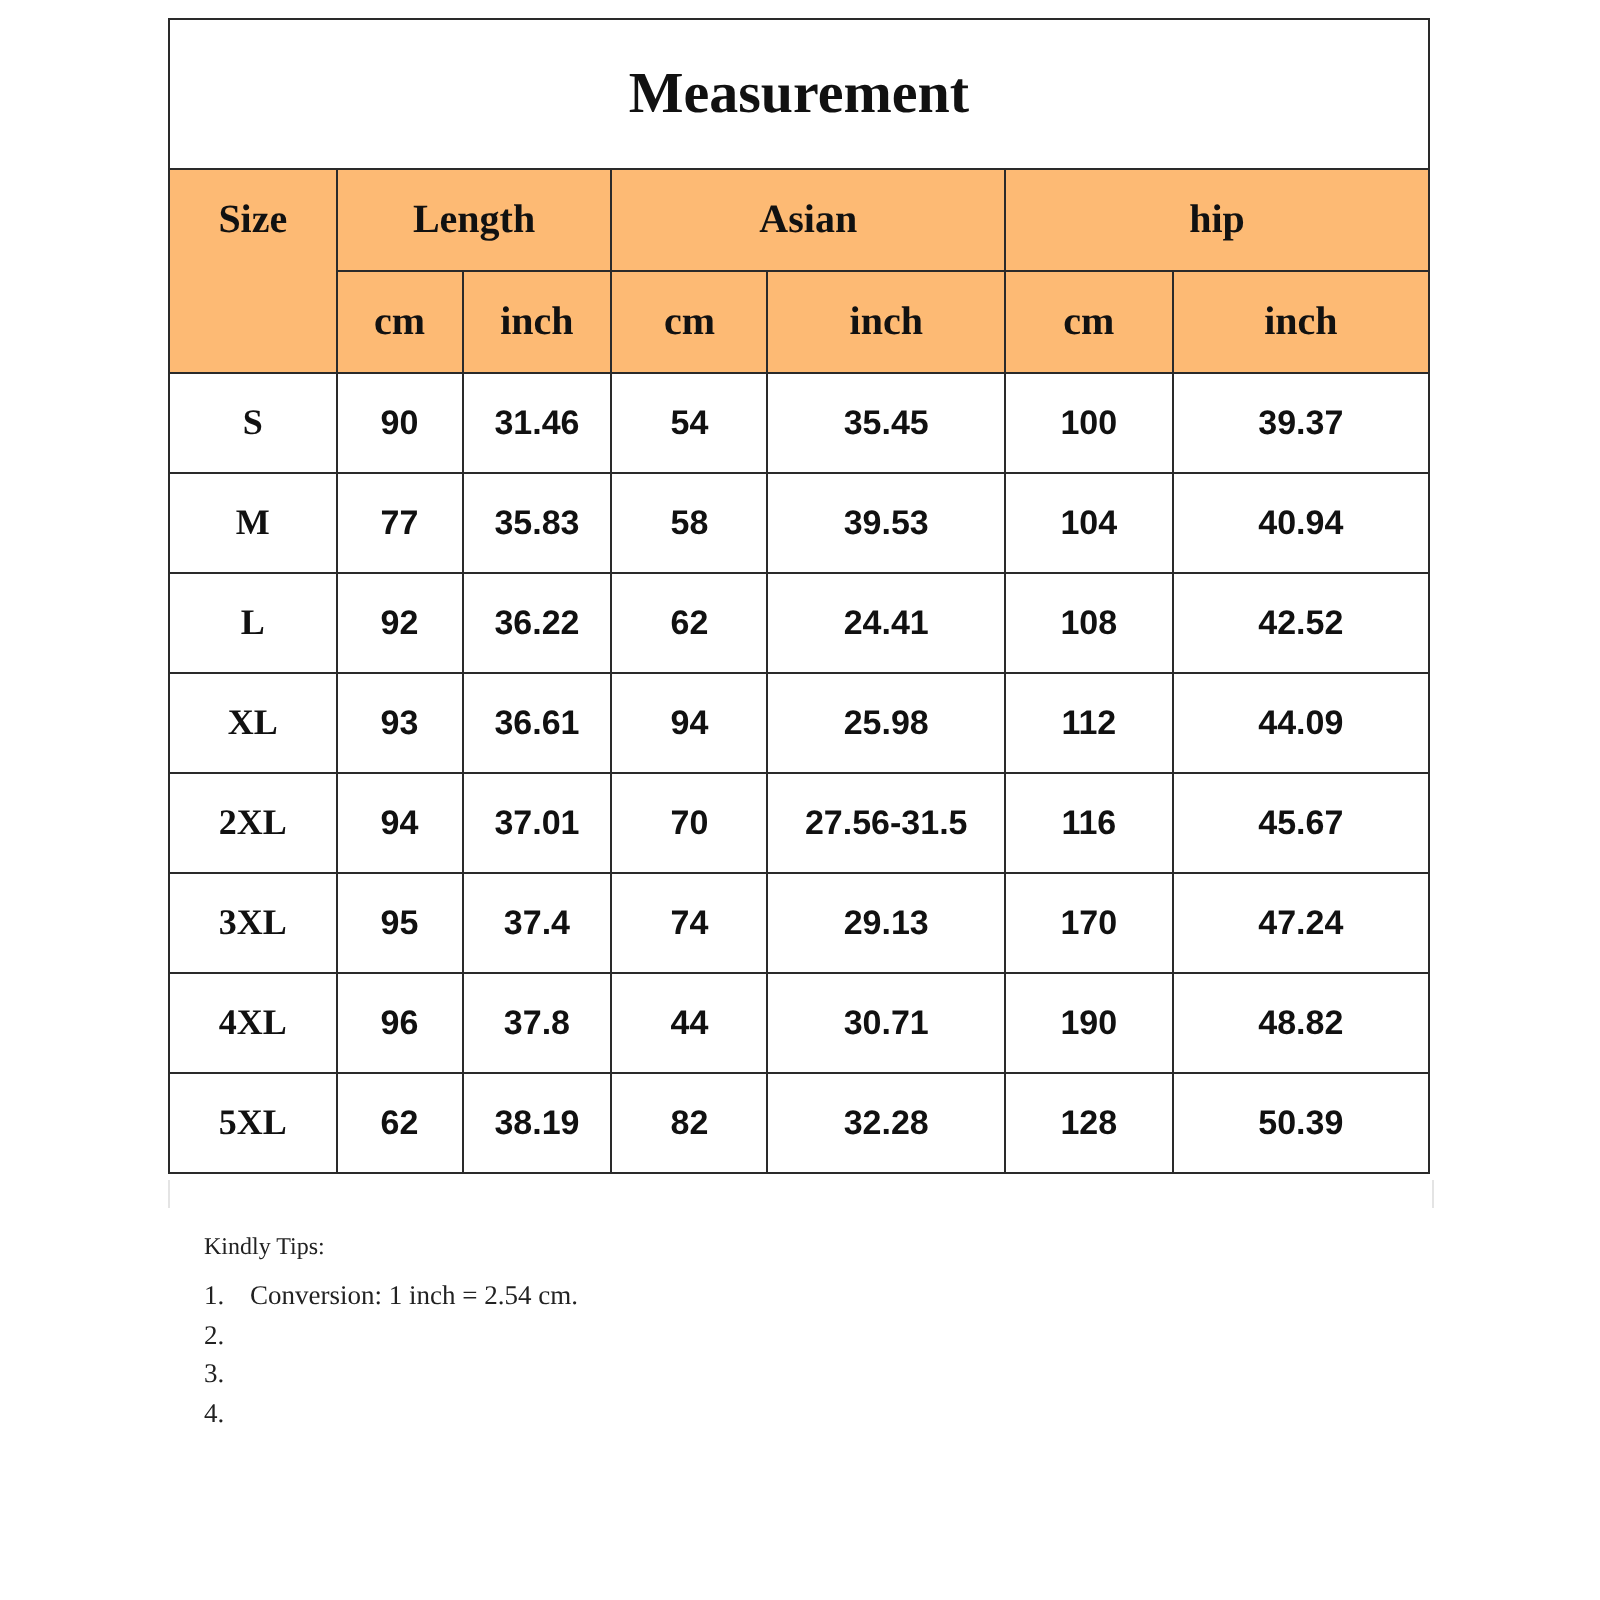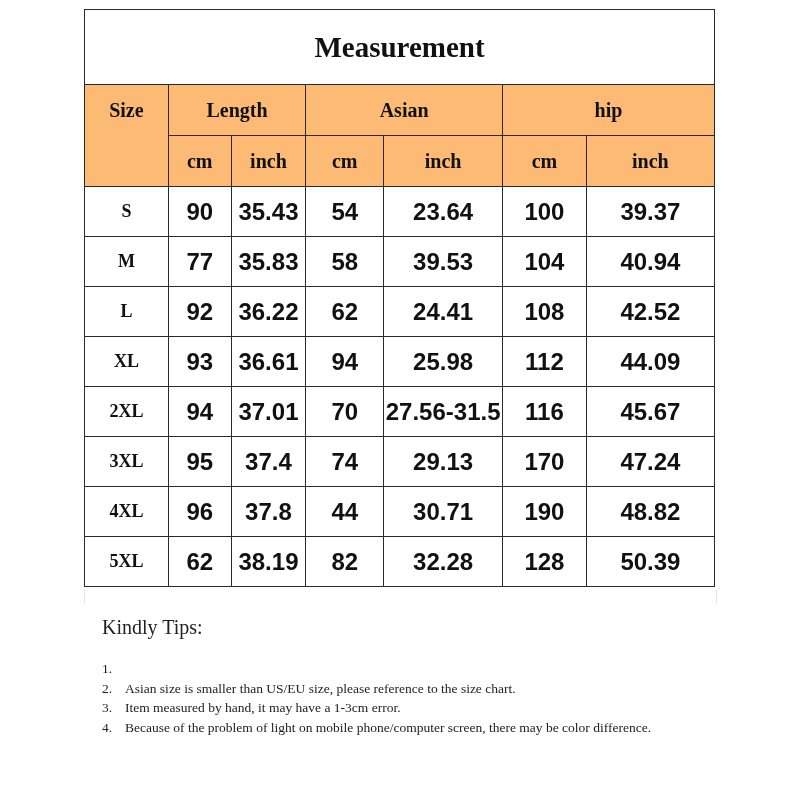--- a/index.html
+++ b/index.html
@@ -4,24 +4,24 @@
 <style>
   html, body { margin:0; padding:0; background:#ffffff; }
   body { width:800px; height:800px; position:relative; overflow:hidden; }
   .wrap { position:absolute; left:84px; top:9px; width:631px; }
   table { border-collapse:collapse; width:631px; table-layout:fixed;border-radius:27px; }
   td, th { border:1.5px solid #2a2a2a; text-align:center; vertical-align:middle; padding:0; color:#111; }
   .title { height:74px; font-family:"Liberation Serif", serif; font-weight:bold; font-size:29px; background:#fff; }
   .hdr { background:#fdba74; font-family:"Liberation Serif", serif; font-weight:bold; font-size:20px; height:50px; }
   .hdr.size { vertical-align:top; padding-top:14px; }
   .sizecell { font-family:"Liberation Serif", serif; font-weight:bold; font-size:18px; height:49px; }
-  .num { font-family:"Liberation Sans", sans-serif; font-weight:bold; font-size:24px; }
+  .num { font-family:"Liberation Sans", sans-serif; font-weight:bold; font-size:17px; }
   .below { position:absolute; left:84px; top:590px; width:631px; height:14px; border-left:1px solid #e4e4e4; border-right:1px solid #e4e4e4; }
   .tips { position:absolute; left:102px; top:616px; width:620px; font-family:"Liberation Serif", serif; color:#222; }
-  .tips-title { font-size:20px; margin-bottom:20px; }
+  .tips-title { font-size:12px; margin-bottom:7px; }
   .tips ol { margin:0; padding:0; list-style:none; font-size:13.5px; line-height:19.5px; }
   .tips li { display:flex; }
   .tips .n { width:23px; flex:none; }
 </style>
 </head>
 <body>
 
 <div class="wrap">
   <table>
     <colgroup>
@@ -49,23 +49,23 @@
       <td class="hdr">cm</td>
       <td class="hdr">inch</td>
       <td class="hdr">cm</td>
       <td class="hdr">inch</td>
     </tr>
     </tbody>
       <tbody id="rows">
         <tr>
           <td class="sizecell">S</td>
           <td class="num">90</td>
-          <td class="num">35.43</td>
+          <td class="num">31.46</td>
           <td class="num">54</td>
-          <td class="num">23.64</td>
+          <td class="num">35.45</td>
           <td class="num">100</td>
           <td class="num">39.37</td>
         </tr>
         <tr>
           <td class="sizecell">M</td>
           <td class="num">77</td>
           <td class="num">35.83</td>
           <td class="num">58</td>
           <td class="num">39.53</td>
           <td class="num">104</td>
@@ -129,27 +129,25 @@
   </table>
 </div>
 
 <div class="below"></div>
 
 <div class="tips">
   <div class="tips-title">Kindly Tips:</div>
   <ol id="tips-list">
       <li>
         <span class="n">1.</span>
+        <span>Conversion: 1 inch = 2.54 cm.</span>
       </li>
       <li>
         <span class="n">2.</span>
-        <span>Asian size is smaller than US/EU size, please reference to the size chart.</span>
       </li>
       <li>
         <span class="n">3.</span>
-        <span>Item measured by hand, it may have a 1-3cm error.</span>
       </li>
       <li>
         <span class="n">4.</span>
-        <span>Because of the problem of light on mobile phone/computer screen, there may be color difference.</span>
       </li>
     </ol>
 </div>
 
 </body></html>

